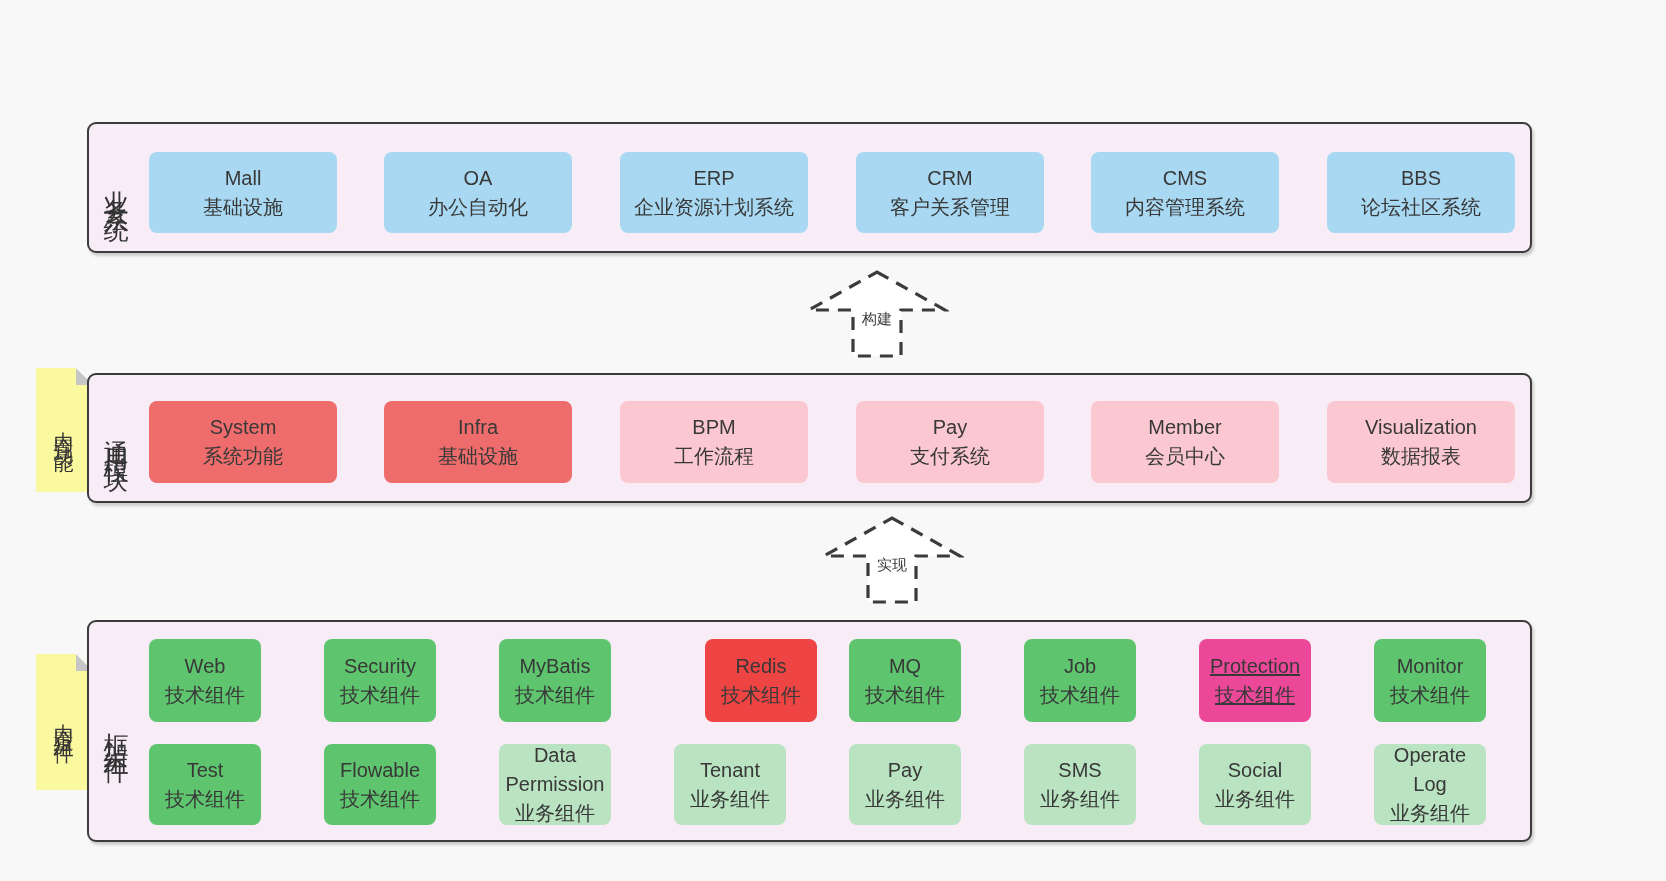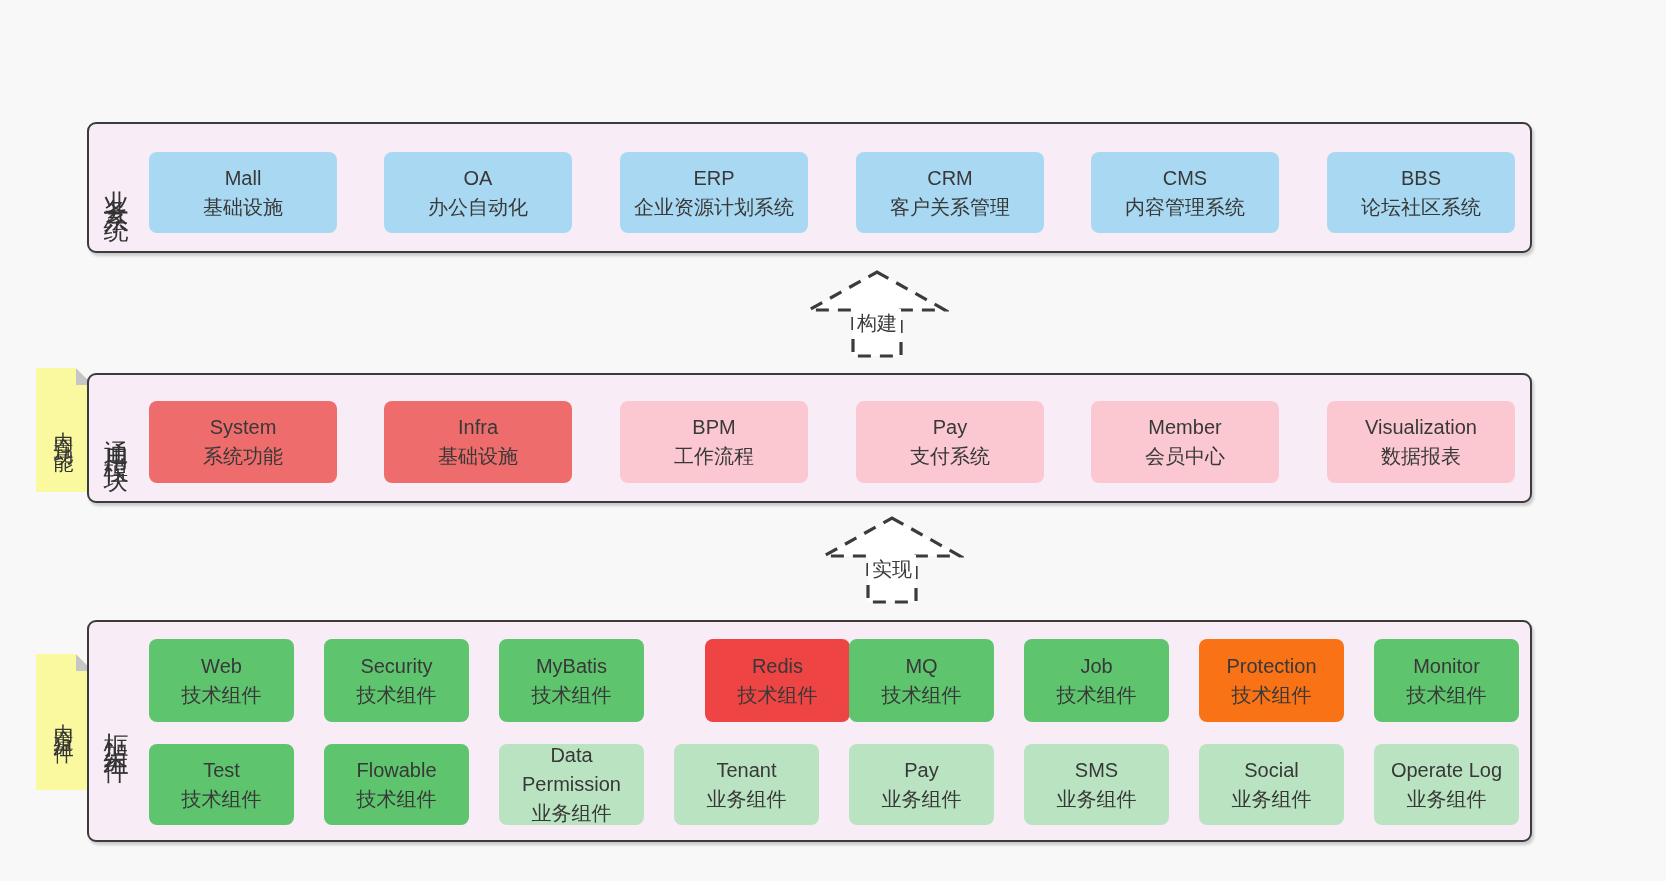--- a/index.html
+++ b/index.html
@@ -25,21 +25,21 @@
     writing-mode:vertical-rl;text-orientation:upright;
     font-size:25px;letter-spacing:9px;color:#333;
   }
 
   .node{
     position:absolute;border-radius:8px;
     display:flex;flex-direction:column;align-items:center;justify-content:center;
     text-align:center;font-size:20px;line-height:1.45;padding:0 2px;box-sizing:border-box;
   }
   .w6{width:188px}
-  .w8{width:145px}
+  .w8{width:112px}
   .r-biz{top:28px;height:81px}
   .r-mod{top:26px;height:82px}
   .r-c1{top:17px;height:83px}
   .r-c2{top:122px;height:81px}
   .c6-0{left:60px}.c6-1{left:295px}.c6-2{left:531px}.c6-3{left:767px}.c6-4{left:1002px}.c6-5{left:1238px}
   .c8-0{left:60px}.c8-1{left:235px}.c8-2{left:410px}.c8-3{left:585px}.c8-4{left:760px}.c8-5{left:935px}.c8-6{left:1110px}.c8-7{left:1285px}
 
   .note{
     position:absolute;width:57px;z-index:1;
     display:flex;align-items:center;justify-content:center;
@@ -56,21 +56,21 @@
     writing-mode:vertical-rl;text-orientation:upright;
     font-size:20px;letter-spacing:7px;color:#333;
   }
 
   .arrow{position:absolute;width:144px;height:92px;z-index:1}
   #arrow-build{left:805px;top:268px}
   #arrow-implement{left:820px;top:514px}
   .arrow svg{display:block}
   .arrow-label{
     position:absolute;left:50%;top:41px;transform:translateX(-50%);
-    background:#fff;font-size:20px;color:#3d3d3d;padding:1px 4px;white-space:nowrap;
+    background:#fff;font-size:15px;color:#3d3d3d;padding:1px 4px;white-space:nowrap;
   }
 </style>
 </head>
 <body style="background: rgb(248, 248, 248);">
 
 <div class="band" id="band-business" style="background: rgb(248, 237, 247);">
   <div class="band-label">
     <span>业务系统</span>
   </div>
   <div class="node w6 r-biz c6-0" style="background: rgb(169, 217, 242);">
@@ -175,21 +175,21 @@
     <div>技术组件</div>
   </div>
   <div class="node w8 r-c1 c8-4" style="background: rgb(94, 196, 110);">
     <div>MQ</div>
     <div>技术组件</div>
   </div>
   <div class="node w8 r-c1 c8-5" style="background: rgb(94, 196, 110);">
     <div>Job</div>
     <div>技术组件</div>
   </div>
-  <div class="node w8 r-c1 c8-6" style="background: #f97316;">
+  <div class="node w8 r-c1 c8-6" style="background: #ec4899; text-decoration: underline;">
     <div>Protection</div>
     <div>技术组件</div>
   </div>
   <div class="node w8 r-c1 c8-7" style="background: rgb(94, 196, 110);">
     <div>Monitor</div>
     <div>技术组件</div>
   </div>
 
   <div class="node w8 r-c2 c8-0" style="background: rgb(94, 196, 110);">
     <div>Test</div>

